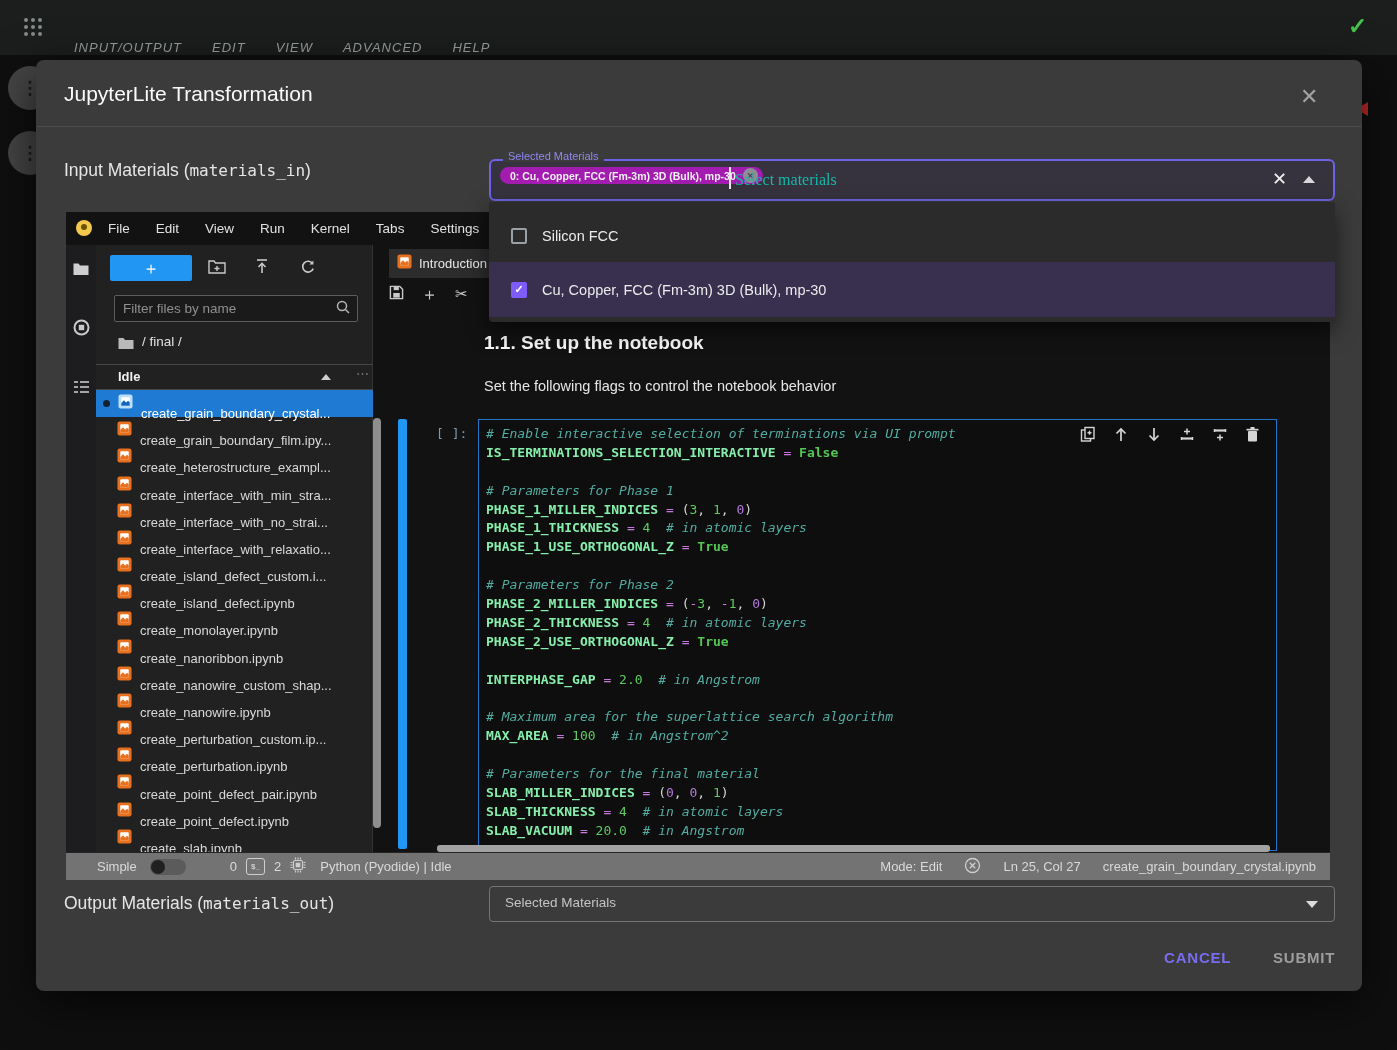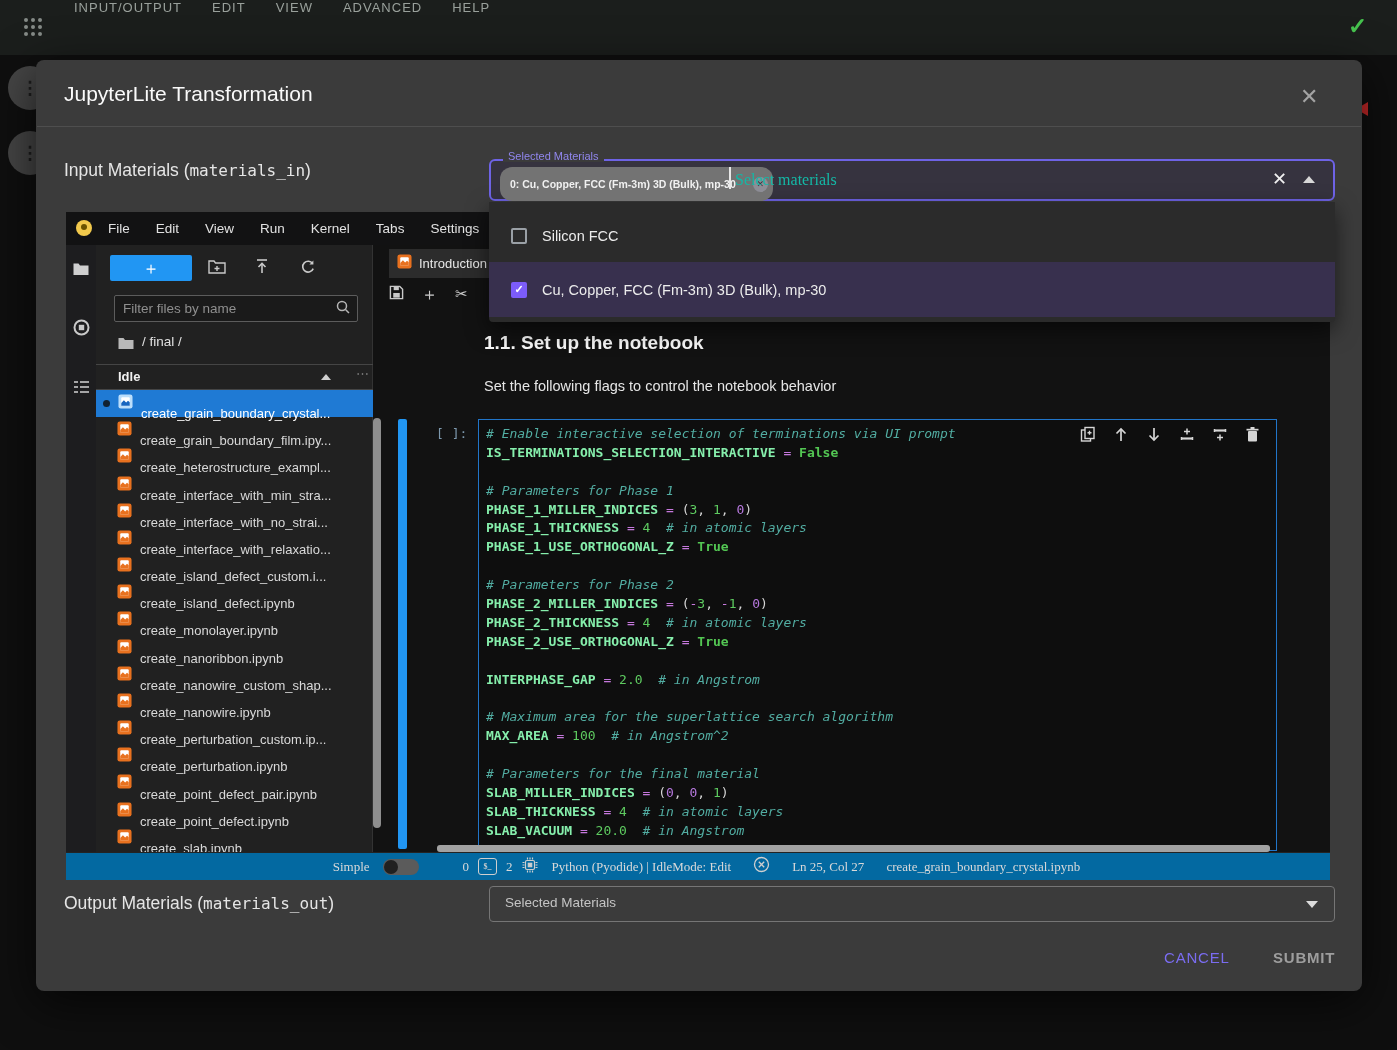--- a/index.html
+++ b/index.html
@@ -4,21 +4,21 @@
 <style>
   html,body{margin:0;padding:0;background:#0f0f0f;}
   #stage{position:relative;width:1397px;height:1050px;overflow:hidden;
          font-family:"Liberation Sans",sans-serif;background:#0f0f0f;}
   .abs{position:absolute;}
   .mono{font-family:"DejaVu Sans Mono",monospace;}
 
   
   #topbar{left:0;top:0;width:1397px;height:55px;background:#1b1e1c;z-index:1;}
   #appicon{left:22px;top:16px;width:22px;height:22px;}
-  #tbmenus{left:74px;top:0;height:55px;display:flex;align-items:flex-start;gap:30px;}
+  #tbmenus{left:74px;top:0;height:55px;display:flex;align-items:flex-end;gap:30px;font-style:italic;}
   #tbmenus span{font-size:13px;letter-spacing:1px;color:#99a09b;cursor:default;}
   #tbcheck{left:1348px;top:13px;font-size:23px;color:#46c24e;font-weight:bold;}
 
   
   .fab{width:44px;height:44px;border-radius:50%;background:#454545;left:8px;z-index:1;
        color:#1d1d1d;font-size:18px;font-weight:bold;display:flex;align-items:center;justify-content:center;}
   #fab1{top:66px;} #fab2{top:131px;}
   #redtri{left:1356px;top:102px;width:0;height:0;z-index:1;
           border-top:7px solid transparent;border-bottom:7px solid transparent;border-right:12px solid #c62828;}
 
@@ -29,22 +29,22 @@
   #mclose{left:1300px;top:84px;font-size:22px;color:#a3a3a3;z-index:3;cursor:pointer;}
   #mdiv{left:37px;top:126px;width:1324px;height:1px;background:#4e4e4e;z-index:3;}
   .biglabel{font-size:17.5px;color:#e5e5e5;z-index:3;}
   .biglabel .mono{font-size:16px;}
   #inlabel{left:64px;top:160px;} #outlabel{left:64px;top:893px;}
 
   
   #selfield{left:489px;top:159px;width:842px;height:38px;background:#36333f;border:2px solid #6e63e6;
             border-radius:6px;z-index:6;}
   #sellegend{left:503px;top:150px;background:#3b3b3b;padding:0 5px;font-size:11px;color:#9187ee;z-index:7;}
-  #selchip{left:500px;top:167px;height:34px;border-radius:12px;background:#737373;display:inline-flex;
-           align-items:center;gap:17px;padding:0 5px 0 10px;z-index:7;}
+  #selchip{left:500px;top:167px;height:17px;border-radius:12px;background:#a21caf;display:inline-flex;
+           align-items:center;gap:7px;padding:0 5px 0 10px;z-index:7;}
   #selchip .chiptxt{font-size:10.5px;font-weight:bold;color:#f0f0f0;white-space:nowrap;}
   #chipx{width:15px;height:15px;border-radius:50%;background:#8d8d96;color:#3a3a42;font-size:9px;
          display:flex;align-items:center;justify-content:center;}
   #selcursor{left:729px;top:167px;width:1.5px;height:22px;background:#e8e8e8;z-index:7;}
   #selph{left:735px;top:171px;font-size:16px;color:#14b8a6;z-index:7;font-family:Liberation Serif, serif;}
   #selclear{left:1272px;top:168px;font-size:18px;color:#f0f0f0;z-index:7;cursor:pointer;}
   #selcaret{left:1303px;top:176px;width:0;height:0;border-left:6px solid transparent;
             border-right:6px solid transparent;border-bottom:7px solid #d8d8d8;z-index:7;}
 
   
@@ -117,38 +117,38 @@
   .tk-o{color:#c678dd;}
   .tk-n{color:#5ecb60;}
   .tk-z{color:#b678dd;}
   .tk-b{color:#53c653;font-weight:bold;}
   .tk-p{color:#d6d6d6;}
   #celltb{left:1080px;top:426px;display:flex;gap:17px;z-index:6;align-items:center;}
   #celltb span{display:inline-flex;}
   #hscroll{left:437px;top:845px;width:833px;height:7px;background:#a2a2a2;border-radius:3px;z-index:6;}
 
   
-  #jpstatus{left:66px;top:852px;width:1264px;height:28px;background:#0369a1;border-top:1px solid #232323;
-            box-sizing:border-box;z-index:6;display:flex;align-items:center;justify-content:center;
-            padding:0 14px 0 31px;font-size:13px;color:#d9d9d9;font-family:Liberation Serif, serif;}
+  #jpstatus{left:66px;top:852px;width:1264px;height:28px;background:#737373;border-top:1px solid #232323;
+            box-sizing:border-box;z-index:6;display:flex;align-items:center;justify-content:space-between;
+            padding:0 14px 0 31px;font-size:13px;color:#d9d9d9;}
   #stleft{display:flex;align-items:center;}
   #stright{display:flex;align-items:center;gap:22px;}
   #toggle{width:36px;height:16px;border-radius:9px;background:#5b5b5b;position:relative;margin:0 44px 0 13px;}
   #toggle .knob{position:absolute;left:1px;top:1px;width:14px;height:14px;border-radius:50%;background:#202020;}
   #termbadge{width:17px;height:15px;border:1.5px solid #cfcfcf;border-radius:3px;display:flex;align-items:center;
              justify-content:center;font-size:8px;font-weight:bold;color:#cfcfcf;margin:0 9px;}
   .stgap{margin-left:9px;}
 
   
   #outsel{left:489px;top:886px;width:846px;height:36px;border:1px solid #757575;border-radius:4px;
           box-sizing:border-box;z-index:3;}
   #outtxt{left:505px;top:895px;font-size:13.5px;color:#c4c4c4;z-index:4;}
   #outcaret{left:1306px;top:901px;width:0;height:0;border-left:6px solid transparent;
             border-right:6px solid transparent;border-top:7px solid #dcdcdc;z-index:4;}
-  #btncancel{left:1164px;top:949px;font-size:15px;font-weight:normal;letter-spacing:.8px;color:#7a6cf0;z-index:3;cursor:pointer;}
+  #btncancel{left:1164px;top:949px;font-size:15px;font-weight:bold;letter-spacing:.8px;color:#7a6cf0;z-index:3;cursor:pointer;}
   #btnsubmit{left:1273px;top:949px;font-size:15px;font-weight:bold;letter-spacing:.8px;color:#9e9e9e;z-index:3;cursor:pointer;}
 </style>
 </head>
 <body>
 
 <div id="stage">
 
   <div id="topbar" class="abs">
     <span id="appicon" class="abs">
       <svg width="22" height="22" viewBox="0 0 22 22">

